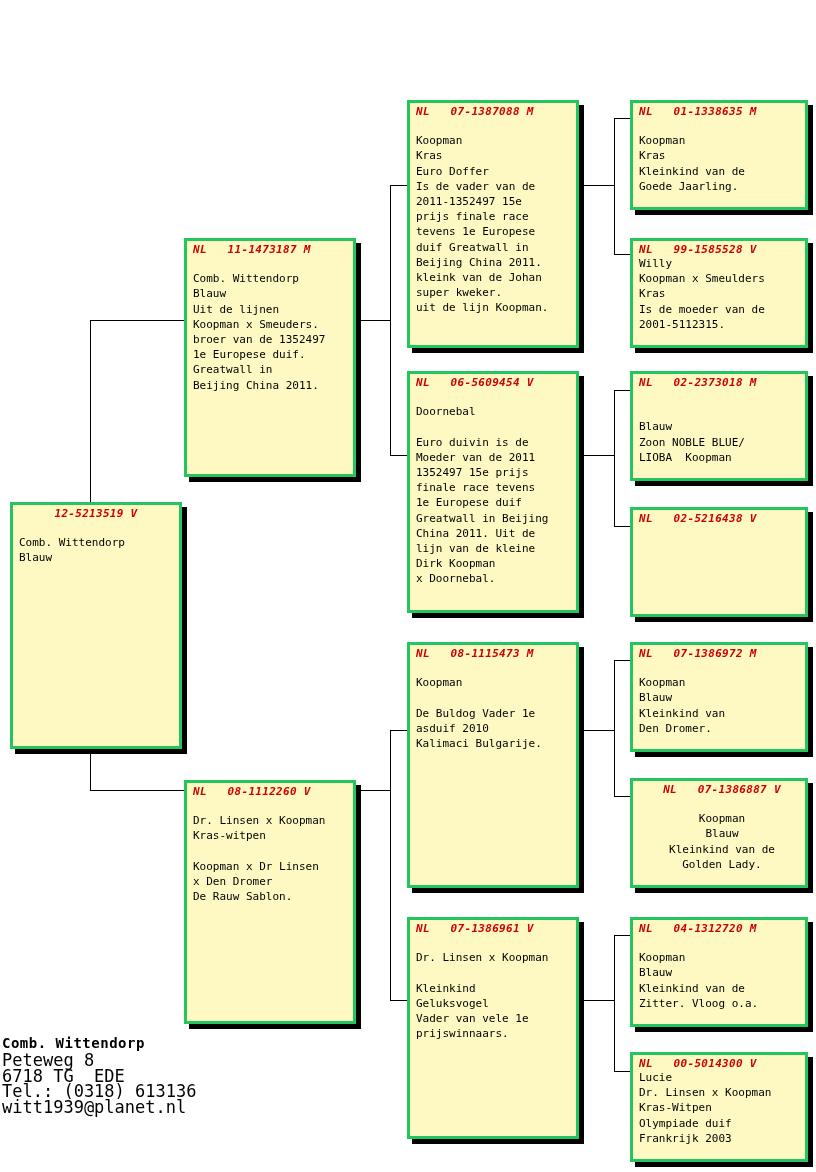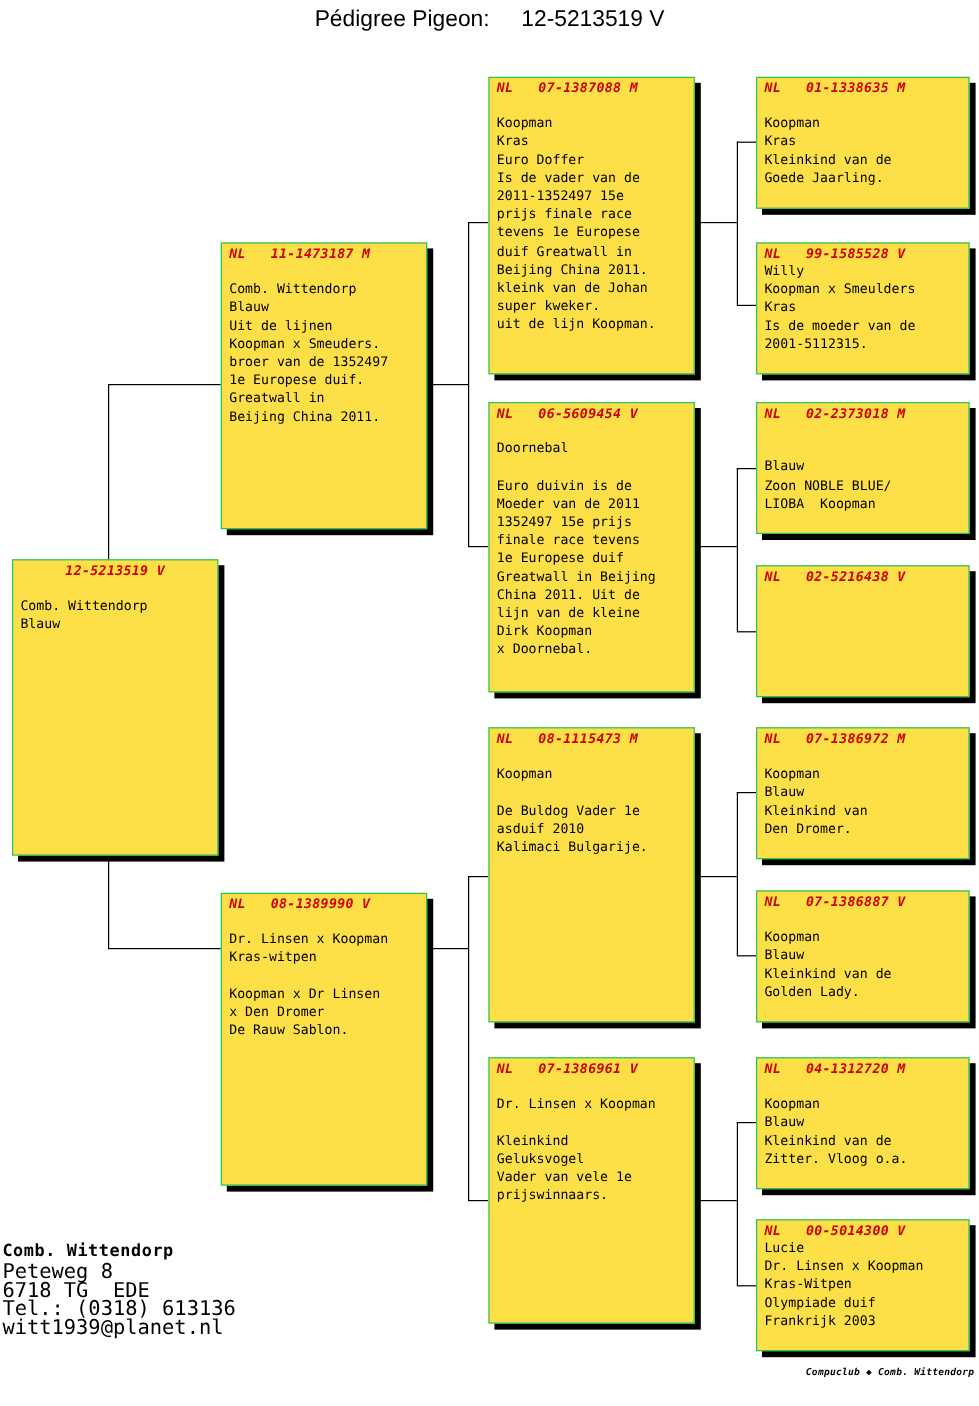--- a/index.html
+++ b/index.html
@@ -16,26 +16,27 @@
   .title{
     position:absolute;left:0;top:6px;width:816px;
     text-align:center;
     font-family:"Liberation Sans","DejaVu Sans",sans-serif;
     font-size:19px;color:#000;white-space:pre;
   }
 
   
   .box{
     position:absolute;
-    background:#fde047;
-    border:1px solid #22c55e;
+    background:#fef9c3;
+    border:3px solid #22c55e;
     box-shadow:5px 5px 0 0 #000000;
     box-sizing:border-box;
     overflow:hidden;
     z-index:5;
+    margin-top:36px;
   }
   .box .hdr{
     display:block;
     color:#cc0000;
     font-weight:bold;
     font-style:italic;
     font-size:11px;
     letter-spacing:0.3px;
     white-space:pre;
     padding:2px 0 0 6px;
@@ -69,21 +70,20 @@
     position:absolute;right:4px;top:1139px;
     font-size:8px;font-weight:bold;font-style:italic;
     color:#000;white-space:pre;letter-spacing:0.2px;
   }
 </style>
 </head>
 <body>
 
 <div class="page">
 
-  <div class="title">Pédigree Pigeon:     12-5213519 V</div>
 
   <div class="ln lnv" style="left:90px;top:320px;width:1px;height:470px;"></div>
   <div class="ln lnh" style="left:90px;top:320px;width:94px;height:1px;"></div>
   <div class="ln lnh" style="left:90px;top:790px;width:94px;height:1px;"></div>
   <div class="ln lnh" style="left:10px;top:590px;width:80px;height:1px;"></div>
 
   <div class="ln lnv" style="left:390px;top:185px;width:1px;height:270px;"></div>
   <div class="ln lnh" style="left:390px;top:185px;width:17px;height:1px;"></div>
   <div class="ln lnh" style="left:390px;top:455px;width:17px;height:1px;"></div>
   <div class="ln lnh" style="left:355px;top:320px;width:35px;height:1px;"></div>
@@ -127,21 +127,21 @@
 Blauw
 Uit de lijnen
 Koopman x Smeuders.
 broer van de 1352497
 1e Europese duif.
 Greatwall in
 Beijing China 2011.</span>
   </div>
 
   <div class="box" style="left:184px;top:744px;width:172px;height:244px;">
-    <span class="hdr">NL   08-1389990 V</span>
+    <span class="hdr">NL   08-1112260 V</span>
     <span class="body">
 Dr. Linsen x Koopman
 Kras-witpen
 
 Koopman x Dr Linsen
 x Den Dromer
 De Rauw Sablon.</span>
   </div>
 
   <div class="box" style="left:407px;top:64px;width:172px;height:248px;">
@@ -232,21 +232,21 @@
 
   <div class="box" style="left:630px;top:606px;width:178px;height:110px;">
     <span class="hdr">NL   07-1386972 M</span>
     <span class="body">
 Koopman
 Blauw
 Kleinkind van
 Den Dromer.</span>
   </div>
 
-  <div class="box" style="left:630px;top:742px;width:178px;height:110px;">
+  <div class="box" style="left:630px;top:742px;width:178px;height:110px;text-align:center;">
     <span class="hdr">NL   07-1386887 V</span>
     <span class="body">
 Koopman
 Blauw
 Kleinkind van de
 Golden Lady.</span>
   </div>
 
   <div class="box" style="left:630px;top:881px;width:178px;height:110px;">
     <span class="hdr">NL   04-1312720 M</span>

